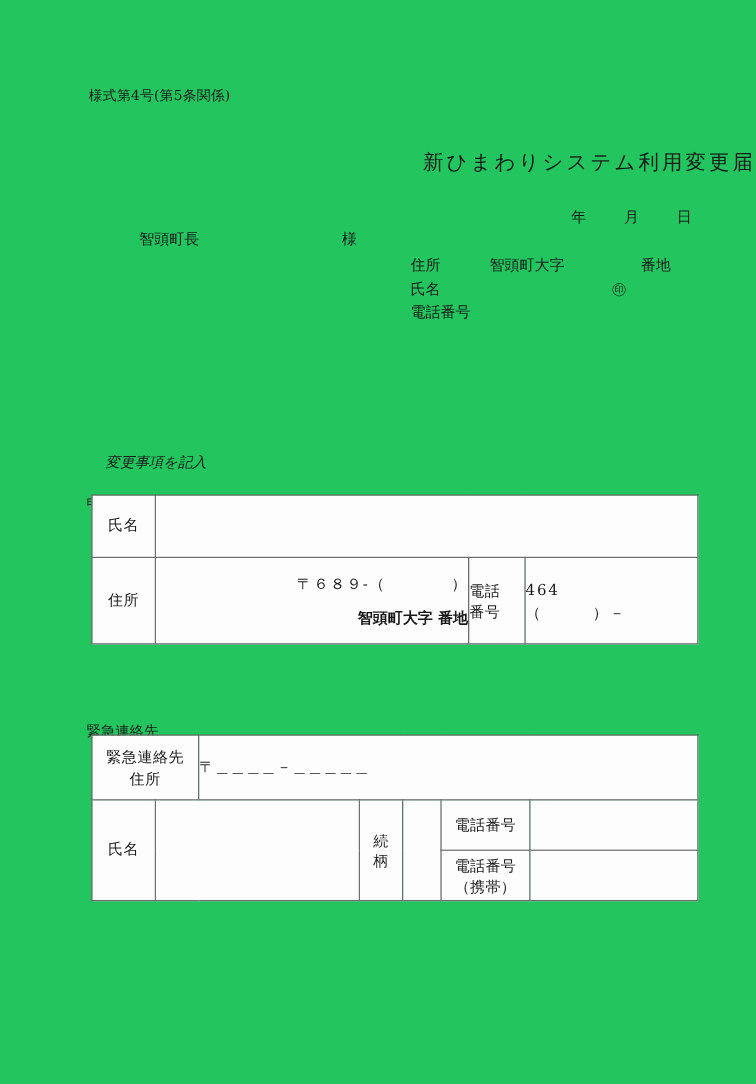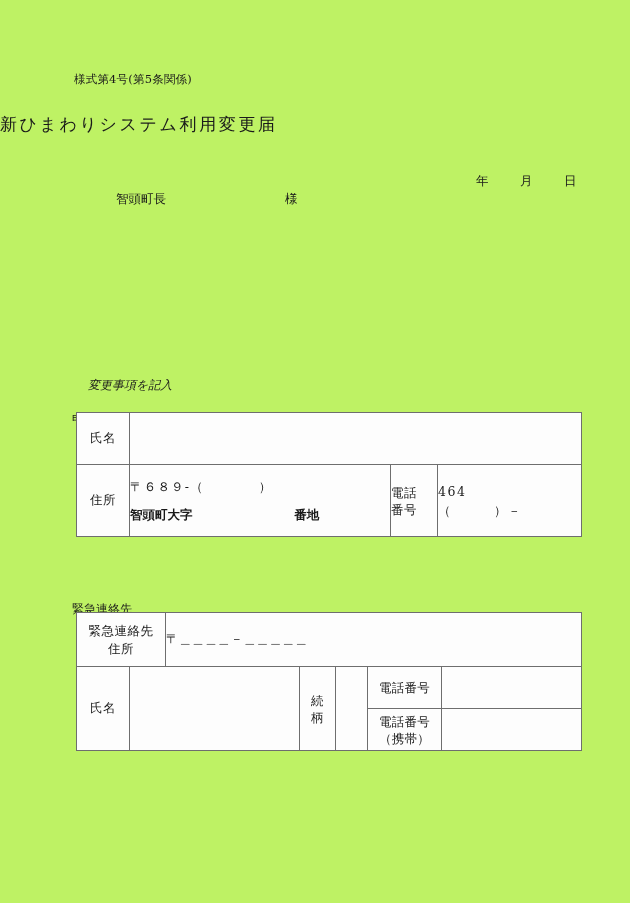--- a/index.html
+++ b/index.html
@@ -10,39 +10,39 @@
   }
   body {
     font-family: "DejaVu Serif", "Liberation Serif", serif;
     color: #1a1a1a;
     -webkit-font-smoothing: antialiased;
   }
   .page {
     position: relative;
     width: 630px;
     height: 903px;
-    background: #bef264;
+    background: #22c55e;
     overflow: hidden;
   }
 
   
   .form-code {
     position: absolute;
     left: 74px;
     top: 72px;
     font-size: 11.5px;
     letter-spacing: 0.2px;
     white-space: nowrap;
   }
   .doc-title {
     position: absolute;
     left: 0;
     right: 0;
-    top: 113px;
-    text-align: left;
+    top: 124px;
+    text-align: right;
     font-size: 17px;
     letter-spacing: 2.6px;
     white-space: nowrap;
   }
 
   
   .date-line {
     position: absolute;
     top: 173px;
     left: 476px;
@@ -134,20 +134,21 @@
     left: 76px;
     top: 412px;
     width: 505px;
   }
   #applicant-table .r1 { height: 52px; }
   #applicant-table .r2 { height: 72px; }
 
   .addr-cell {
     padding: 9px 0 8px 8px;
     line-height: 28px;
+    text-align: right;
   }
   .addr-cell .zip   { display: block; letter-spacing: 1.2px; }
   .addr-cell .line2 { display: block; white-space: nowrap; font-weight: bold; }
   .addr-cell .line2 .town   { display: inline-block; width: 160px; }
   .addr-cell .line2 .banchi { display: inline-block; }
 
   .tel-label-cell {
     text-align: left;
     line-height: 17px;
     letter-spacing: 0.5px;
@@ -211,20 +212,34 @@
     <span class="d-year">年</span>
     <span class="d-month">月</span>
     <span class="d-day">日</span>
   </div>
 
   <div class="addressee">
     <span class="who">智頭町長</span>
     <span class="honor">様</span>
   </div>
 
+  <div class="sender">
+    <span class="row">
+      <span class="lbl">住所</span>
+      <span class="town">智頭町大字</span>
+      <span class="banchi">番地</span>
+    </span>
+    <span class="row">
+      <span class="lbl">氏名</span>
+      <span class="seal">㊞</span>
+    </span>
+    <span class="row">
+      <span class="lbl">電話番号</span>
+    </span>
+  </div>
 
 
   <div class="caption caption-change">変更事項を記入</div>
   <div class="caption caption-applicant">申請者</div>
   <div class="caption caption-emg">緊急連絡先</div>
 
   <table class="form" id="applicant-table">
     <colgroup>
       <col style="width:53px">
       <col style="width:261px">

